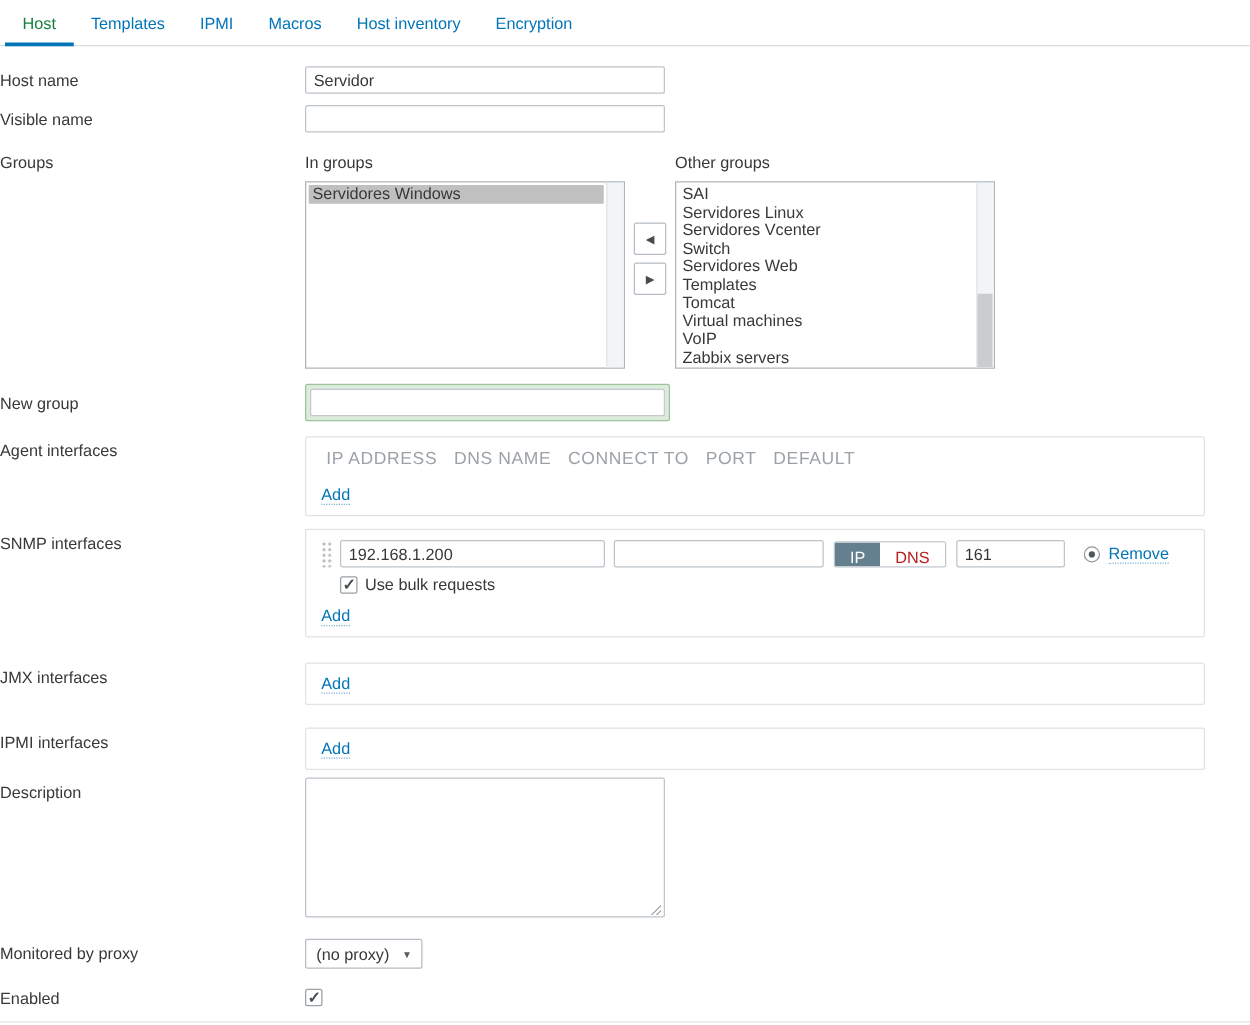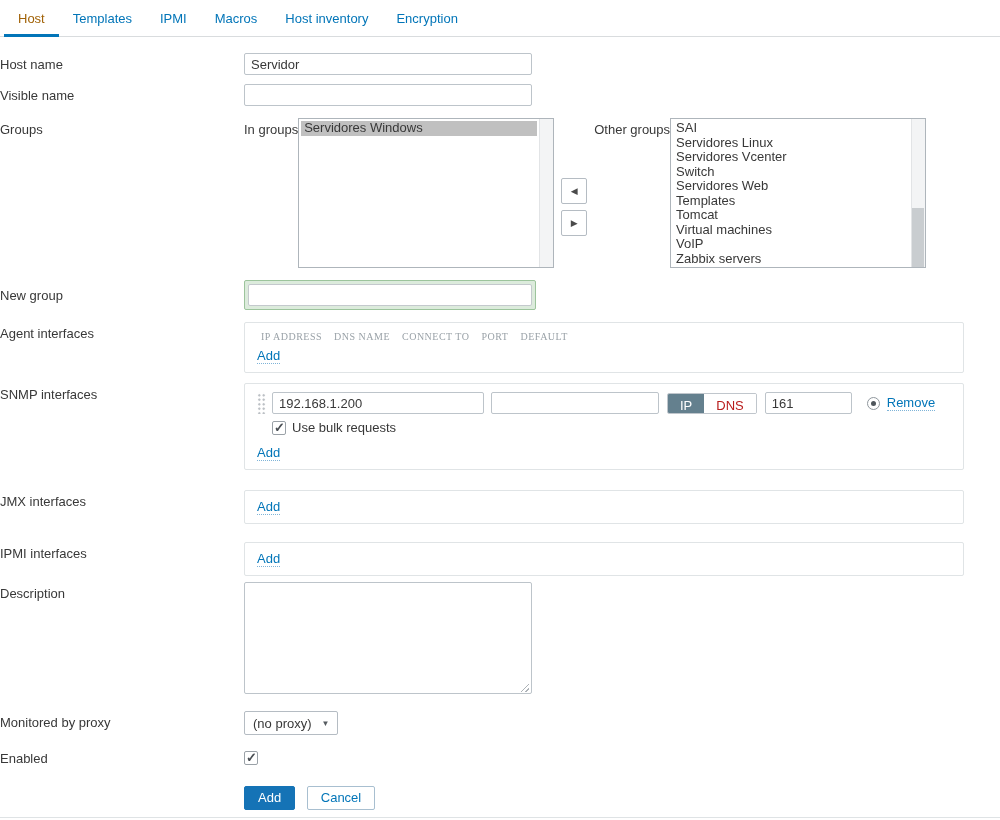--- a/index.html
+++ b/index.html
@@ -3,54 +3,54 @@
 <meta charset="utf-8">
 <style>
   * { margin:0; padding:0; box-sizing:border-box; }
   html,body { background:#fff; }
   body { font-family:"Liberation Sans", sans-serif; font-size:13px; color:#383838; }
   .page { position:relative; width:1000px; height:820px; background:#fff; overflow:hidden; }
 
   
   .tabbar { display:flex; align-items:flex-end; height:37px; border-bottom:1px solid #d9dcde; padding-left:4px; background:#fff; }
   .tab { padding:9px 14px 8px 14px; color:#0275b8; text-decoration:none; cursor:pointer; border-bottom:3px solid transparent; margin-bottom:-1px; }
-  .tab.active { color:#a16207; border-bottom:3px solid #0275b8; }
+  .tab.active { color:#15803d; border-bottom:3px solid #0275b8; }
 
   
   .form { padding-top:16px; }
   .row { display:flex; margin-bottom:9px; }
   .lbl { width:244px; min-width:244px; padding-right:8px; padding-top:4px; color:#383838; }
   .ctrl { padding-left:0; }
 
   input[type=text], .txtinput {
     height:22px; border:1px solid #bdc4ca; border-radius:2px; padding:2px 6px;
     font-family:"Liberation Sans", sans-serif; font-size:13px; color:#383838; background:#fff; outline:none;
   }
   .w-lg { width:288px; }
 
   
   .groups-wrap { display:flex; }
-  .group-col { display:flex; }
+  .group-col { display:flex; flex-direction:column; }
   .group-col-label { padding-top:4px; margin-bottom:8px; }
   .listbox { width:256px; height:150px; border:1px solid #aeb5bb; background:#fff; position:relative; overflow:hidden; padding:2px 16px 2px 2px; }
   .listbox .li { line-height:14.5px; padding:0 3px; white-space:nowrap; cursor:default; }
   .listbox .li.selected { background:#c0c0c0; }
   .sbtrack { position:absolute; top:0; right:0; width:14px; height:100%; background:#f3f4f5; border-left:1px solid #e2e4e6; }
   .sbthumb { position:absolute; right:1px; bottom:0; width:12px; height:40%; background:#c9cdd0; }
   .arrows-col { display:flex; flex-direction:column; align-items:center; gap:6px; margin:60px 7px 0 7px; }
   .arrow-btn { width:26px; height:26px; background:#fff; border:1px solid #b5bcc3; border-radius:2px;
     display:flex; align-items:center; justify-content:center; font-size:9px; color:#4a4a4a; cursor:pointer; }
 
   
   .newgroup-wrap { display:inline-block; padding:3px; background:#dcebdc; border:1px solid #9cc49c; border-radius:2px; }
   .newgroup-wrap input { width:284px; border:1px solid #c4c9cd; }
 
   
   .ifbox { width:720px; border:1px solid #e0e4e6; border-radius:2px; padding:8px 12px; background:#fff; }
-  .if-headers { color:#9aa2a8; font-size:10px; letter-spacing:.5px; padding-left:4px; margin-bottom:6px;font-family:Liberation Serif, serif; }
+  .if-headers { color:#9aa2a8; font-size:14px; letter-spacing:.5px; padding-left:4px; margin-bottom:14px; }
   .if-headers span { margin-right:9px; }
   .addlink, .rmlink { color:#0275b8; text-decoration:none; border-bottom:1px dotted #7fb4d8; cursor:pointer; display:inline-block; line-height:15px; }
 
   .snmp-row { display:flex; align-items:center; }
   .draghandle { width:9px; height:22px; margin-right:6px; cursor:grab;
     background-image:radial-gradient(circle, #b7bcc1 1.1px, transparent 1.3px); background-size:4.5px 4.5px; background-position:0 1px; }
   .ipinput { width:212px; border:1px solid #2e97d5; }
   .dnsinput { width:168px; margin-left:7px; }
   .segmented { display:flex; margin-left:8px; border:1px solid #c0c6cc; border-radius:2px; overflow:hidden; height:21px; }
   .segbtn { padding:3px 12px; background:#fff; color:#b91c1c; cursor:pointer; line-height:17px; }

